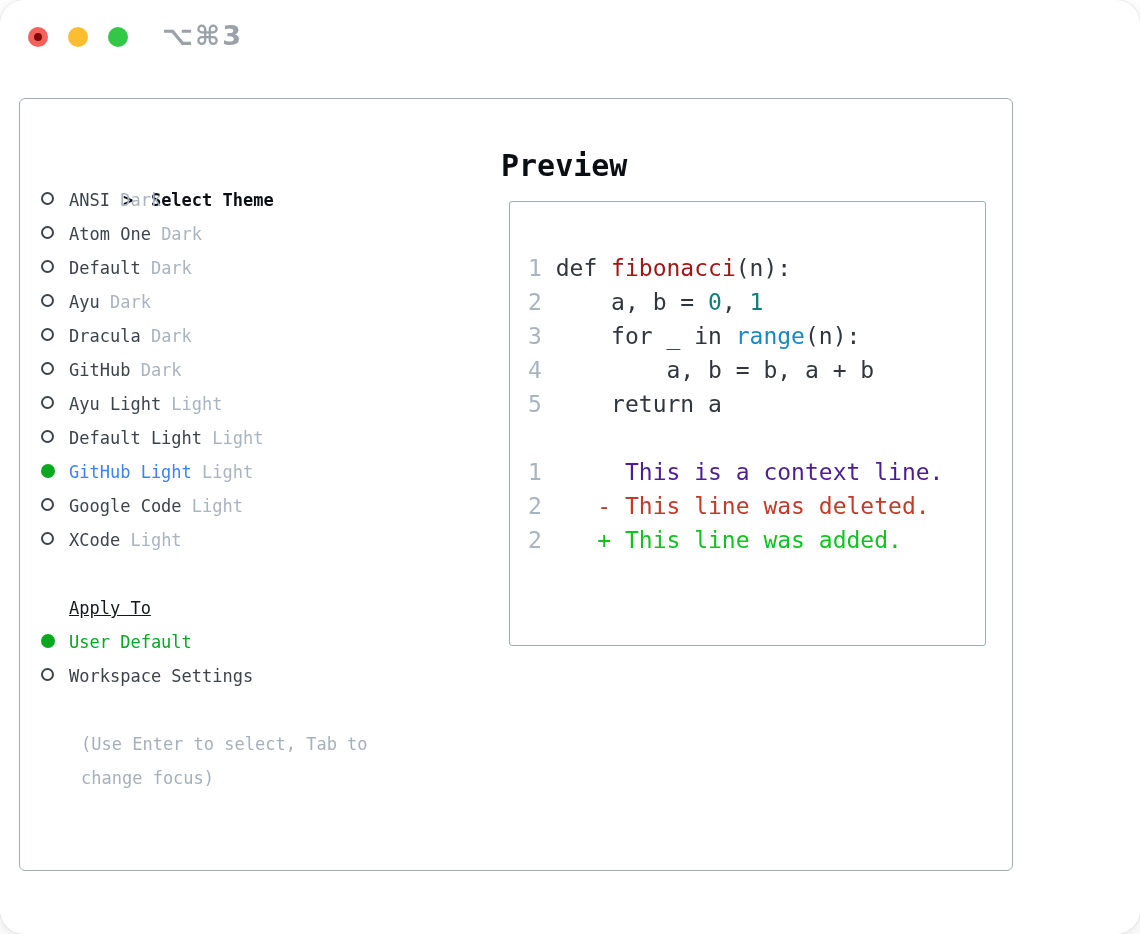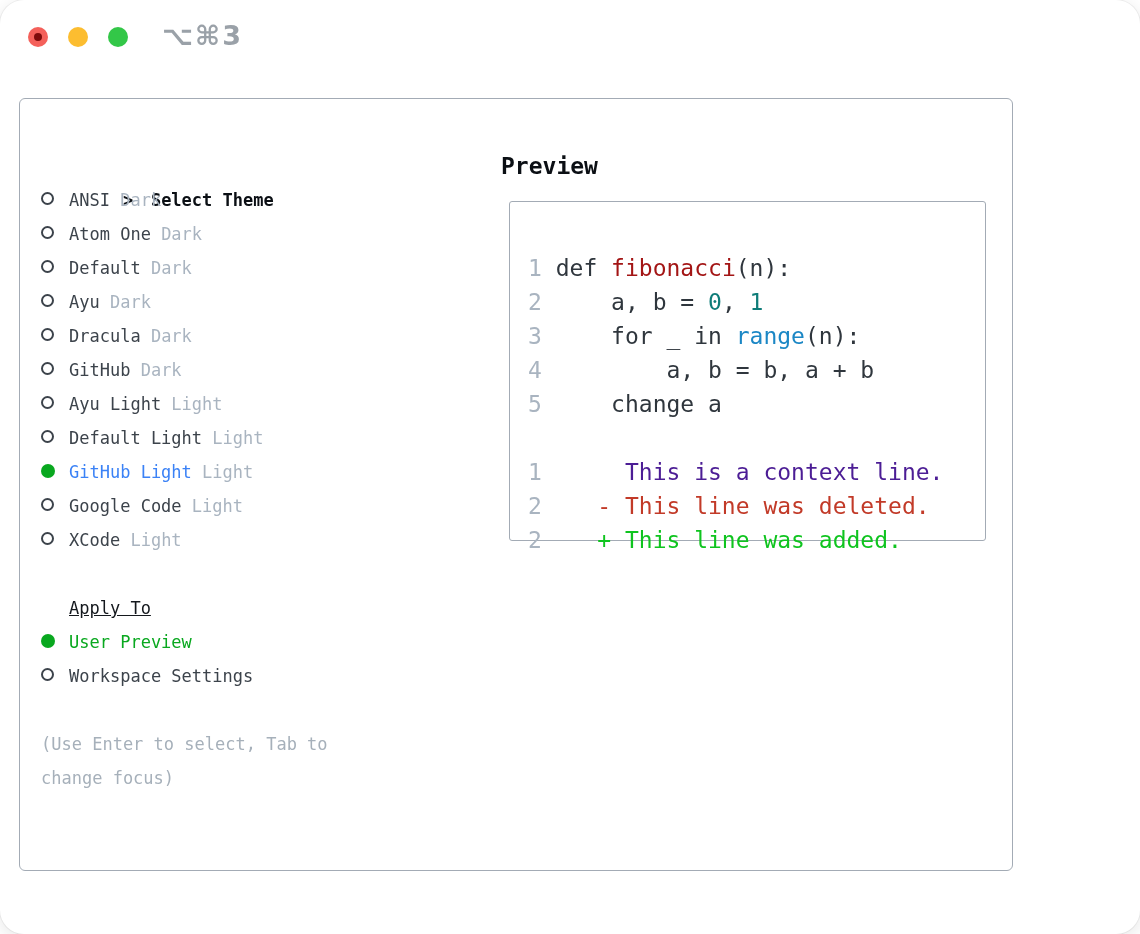--- a/index.html
+++ b/index.html
@@ -39,28 +39,28 @@
   .dot{display:inline-block;width:14px;height:14px;border-radius:50%;
        background:#09a81f;vertical-align:0px;}
   .row.header-row{font-weight:bold;color:#0b0f14;}
   .row.header-row .marker{color:#0b0f14;}
   .item-name{color:#3c434b;}
   .item-name.selected{color:#3b82f6;}
   .item-tag{color:#a9b4c0;}
   .apply-header{color:#14181d;padding-left:28px;text-decoration:underline;}
   .apply-label{color:#3c434b;}
   .apply-label.selected{color:#09a81f;}
-  .hint{color:#a6b0ba;}
+  .hint{color:#a6b0ba;margin-left:40px;}
   
   .preview-title{
     position:absolute;left:481px;top:50px;height:34px;line-height:34px;
-    font-size:23px;font-weight:bold;color:#0b0f14;white-space:pre;
+    font-size:30px;font-weight:bold;color:#0b0f14;white-space:pre;
   }
   .preview-box{
-    position:absolute;left:489px;top:102px;width:477px;height:340px;
+    position:absolute;left:489px;top:102px;width:477px;height:445px;
     border:1.5px solid #a3abb5;border-radius:3px;box-sizing:border-box;
     background:#ffffff;
   }
   .code-block{padding:49px 12px 0 18px;}
   .code-line{height:34px;line-height:34px;font-size:23px;white-space:pre;}
   .ln{color:#a9b4c0;}
   .tok-code{color:#2f363d;}
   .tok-func{color:#a31515;}
   .tok-number{color:#0e7c78;}
   .tok-builtin{color:#1b87c5;text-align:right;}
@@ -97,39 +97,39 @@
           <div class="row"><span class="marker"><span class="ring"></span></span><span class="item-name">GitHub</span><span class="item-tag"> Dark</span></div>
           <div class="row"><span class="marker"><span class="ring"></span></span><span class="item-name">Ayu Light</span><span class="item-tag"> Light</span></div>
           <div class="row"><span class="marker"><span class="ring"></span></span><span class="item-name">Default Light</span><span class="item-tag"> Light</span></div>
           <div class="row"><span class="marker"><span class="dot"></span></span><span class="item-name selected">GitHub Light</span><span class="item-tag"> Light</span></div>
           <div class="row"><span class="marker"><span class="ring"></span></span><span class="item-name">Google Code</span><span class="item-tag"> Light</span></div>
           <div class="row"><span class="marker"><span class="ring"></span></span><span class="item-name">XCode</span><span class="item-tag"> Light</span></div>
         </div>
       <div class="row blank"></div>
       <div class="row apply-header">Apply To</div>
       <div>
-          <div class="row"><span class="marker"><span class="dot"></span></span><span class="apply-label selected">User Preview</span></div>
+          <div class="row"><span class="marker"><span class="dot"></span></span><span class="apply-label selected">User Default</span></div>
           <div class="row"><span class="marker"><span class="ring"></span></span><span class="apply-label">Workspace Settings</span></div>
         </div>
       <div class="row blank"></div>
       <div>
           <div class="row hint">(Use Enter to select, Tab to</div>
           <div class="row hint">change focus)</div>
         </div>
     </div>
 
     <div class="preview-title">Preview</div>
 
     <div class="preview-box">
       <div class="code-block">
           <div class="code-line"><span class="ln">1</span><span class="tok-code"> def </span><span class="tok-func">fibonacci</span><span class="tok-code">(n):</span></div>
           <div class="code-line"><span class="ln">2</span><span class="tok-code">     a, b = </span><span class="tok-number">0</span><span class="tok-code">, </span><span class="tok-number">1</span></div>
           <div class="code-line"><span class="ln">3</span><span class="tok-code">     for _ in </span><span class="tok-builtin">range</span><span class="tok-code">(n):</span></div>
           <div class="code-line"><span class="ln">4</span><span class="tok-code">         a, b = b, a + b</span></div>
-          <div class="code-line"><span class="ln">5</span><span class="tok-code">     change a</span></div>
+          <div class="code-line"><span class="ln">5</span><span class="tok-code">     return a</span></div>
           <div class="code-line"><span class="ln"></span></div>
           <div class="code-line"><span class="ln">1</span><span class="tok-context">      This is a context line.</span></div>
           <div class="code-line"><span class="ln">2</span><span class="tok-deleted">    - This line was deleted.</span></div>
           <div class="code-line"><span class="ln">2</span><span class="tok-added">    + This line was added.</span></div>
         </div>
     </div>
 
   </div>
 </div>
 

